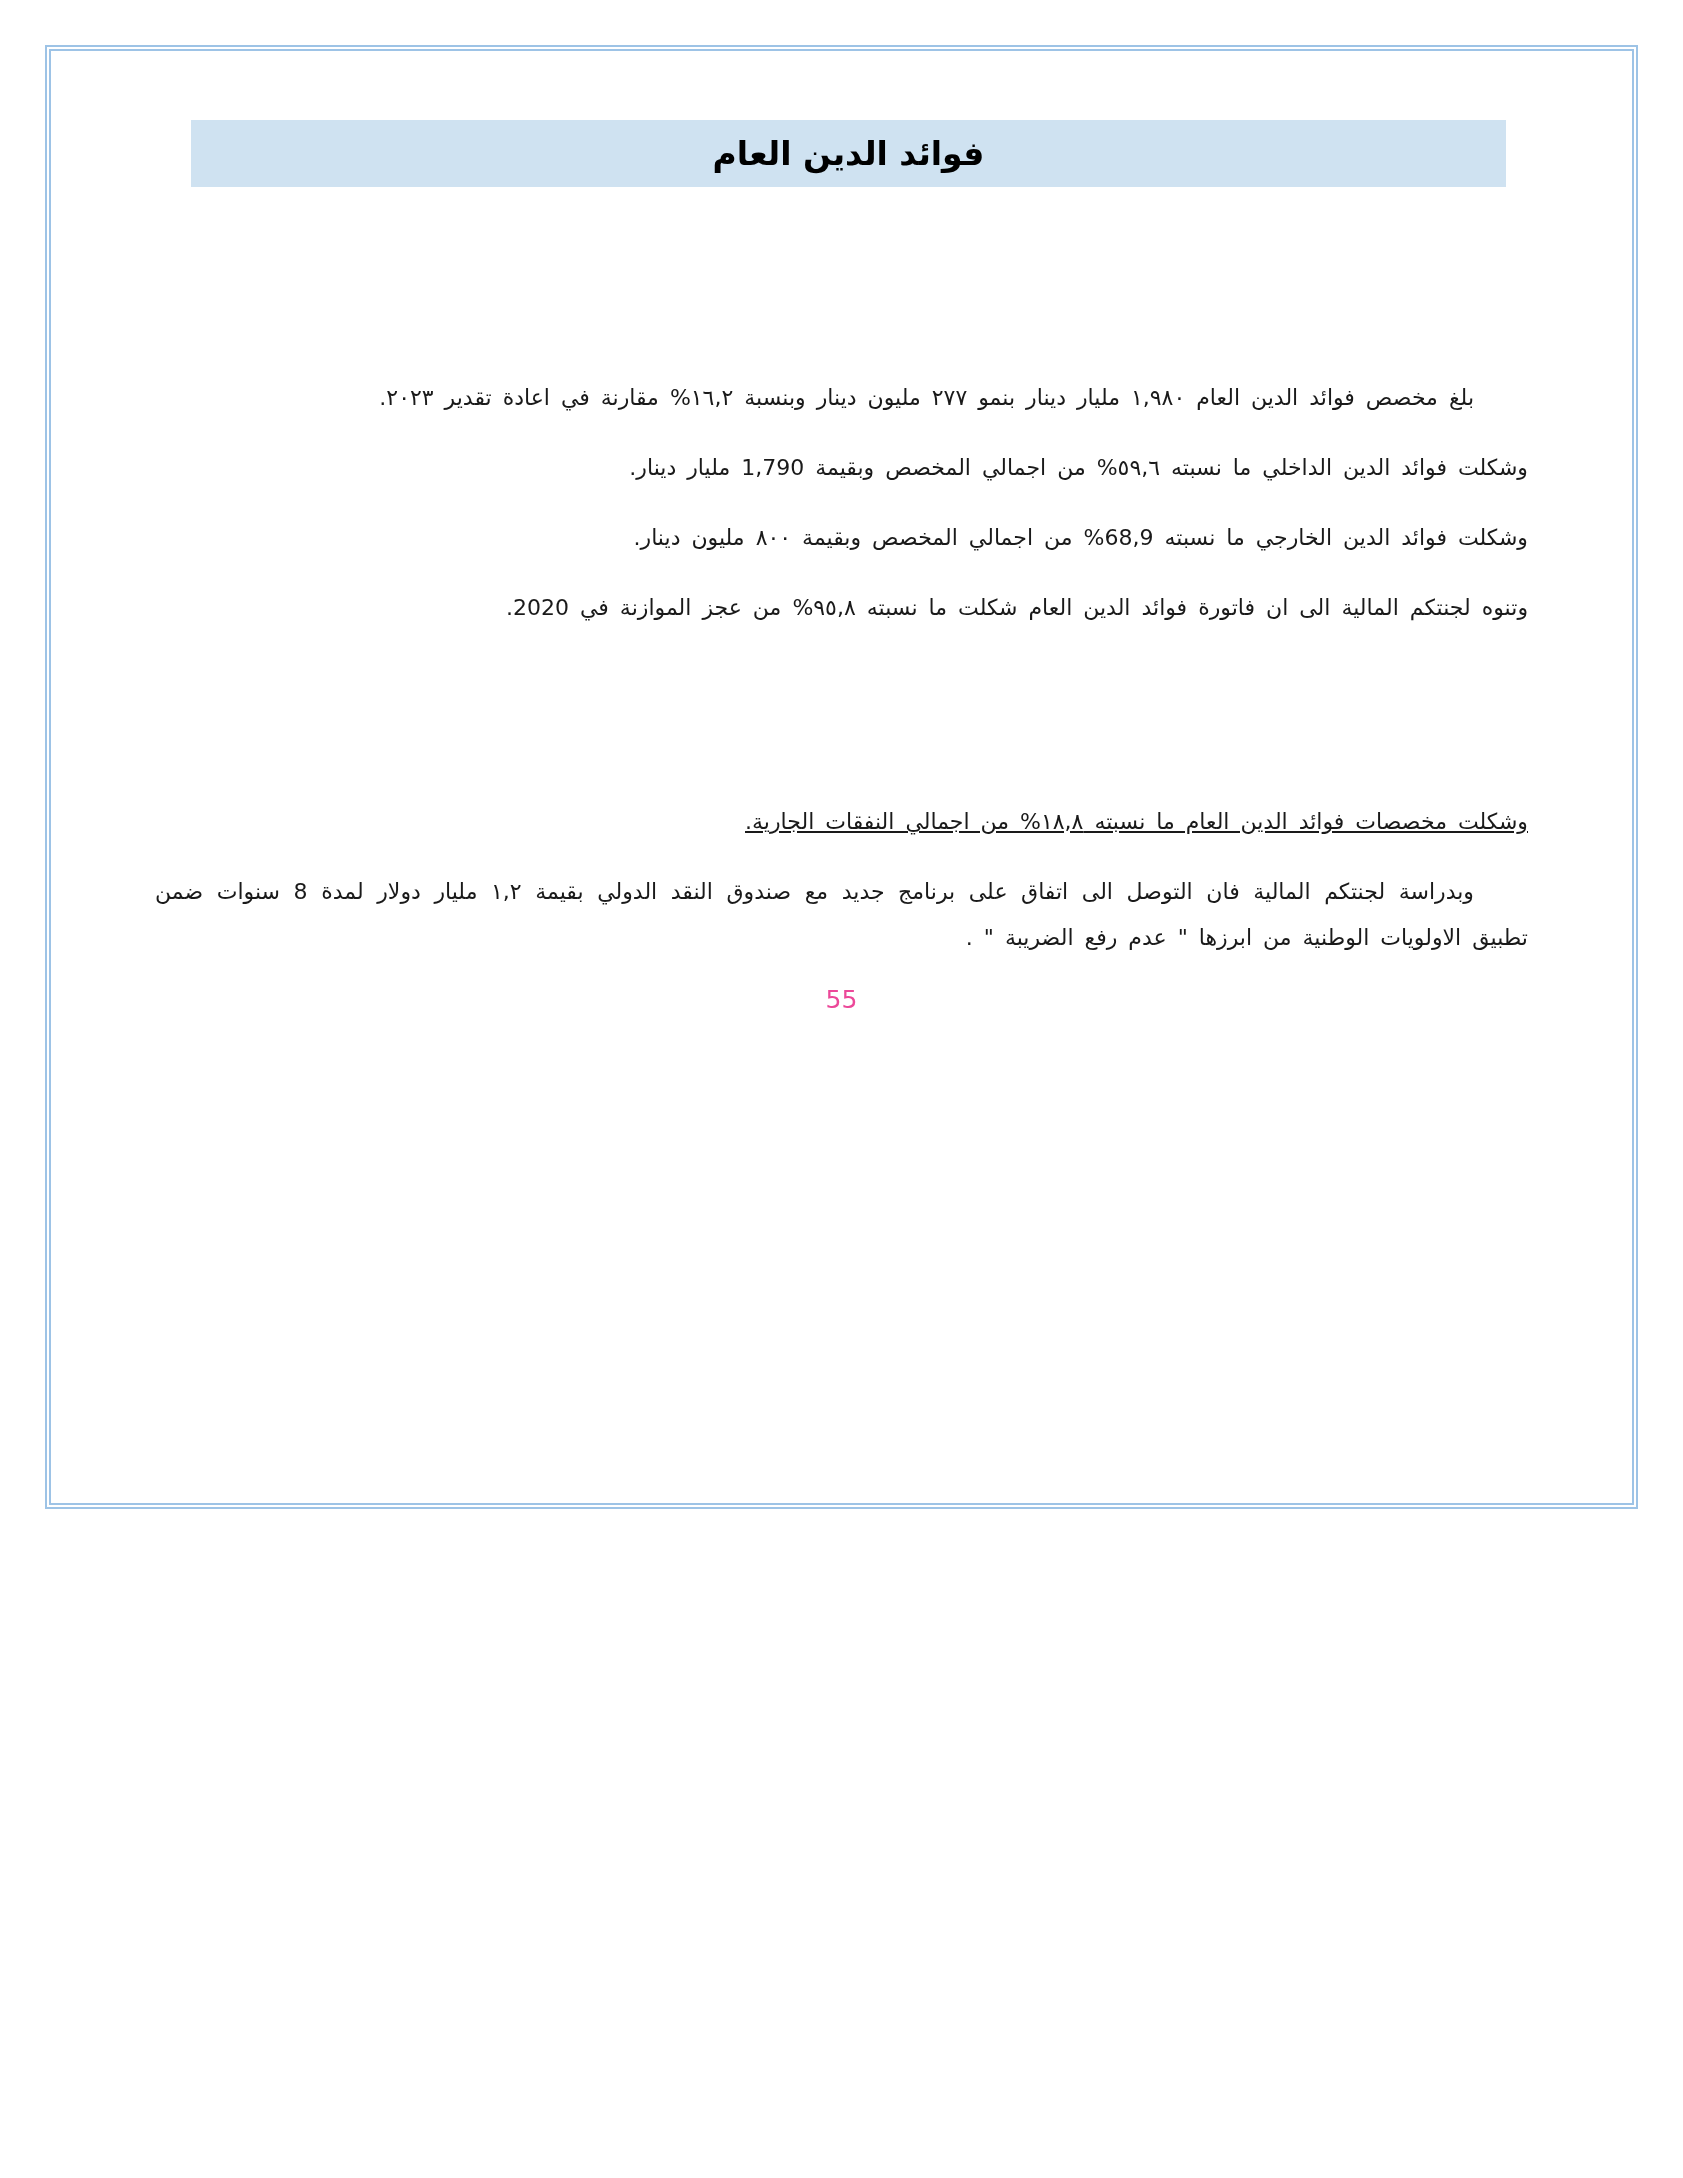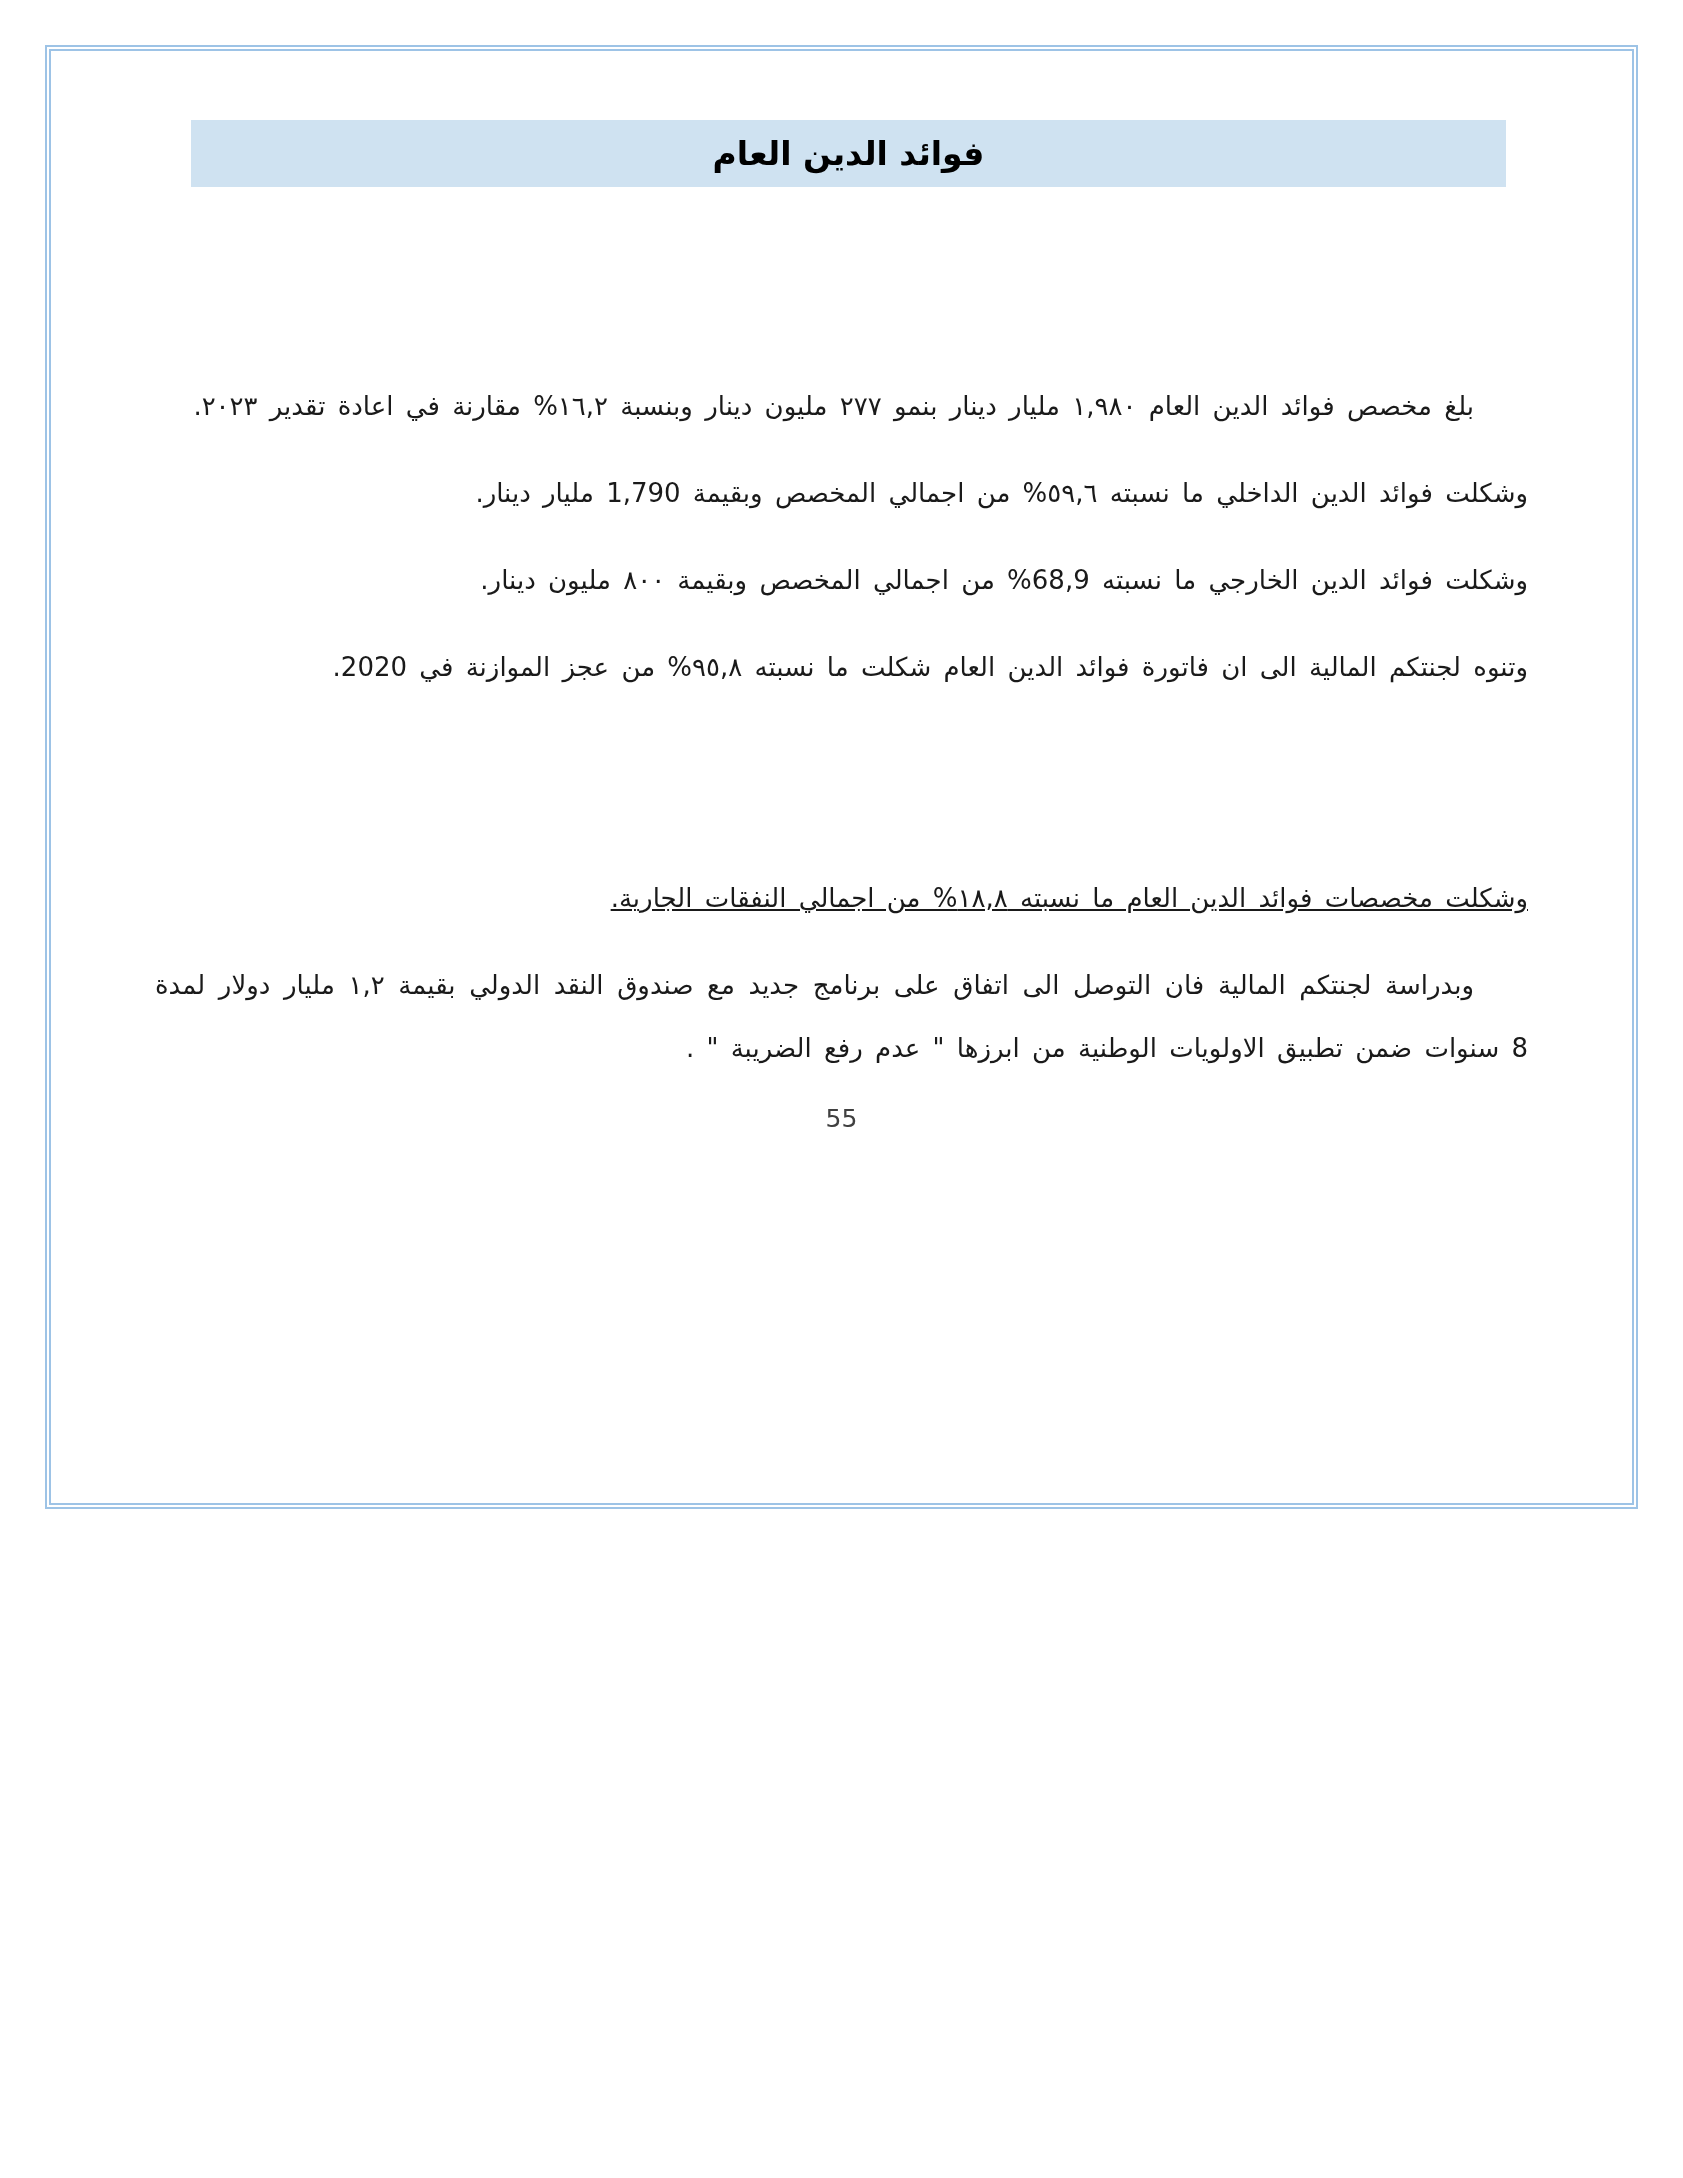--- a/index.html
+++ b/index.html
@@ -39,35 +39,35 @@
     display: flex;
     align-items: center;
     justify-content: center;
   }
   .header-bar .title {
     font-size: 33px;
     font-weight: bold;
     color: #000000;
   }
   .para {
-    font-size: 26px;
-    line-height: 63px;
+    font-size: 22px;
+    line-height: 46px;
     text-align: justify;
     text-justify: inter-word;
     margin: 0 0 24px 0;
     word-spacing: 4px;
   }
   .indent-lg { text-indent: 54px; }
   .indent-sm { text-indent: 25px; }
   .gap-before { margin-top: 168px; text-decoration: underline; }
   .page-number {
     direction: ltr;
     text-align: center;
     font-size: 25px;
-    color: #404040;
+    color: #ec4899;
     margin-top: 18px;
   }
 </style>
 </head>
 <body>
 
 <div class="page">
   <div class="frame">
     <div class="content">
 

